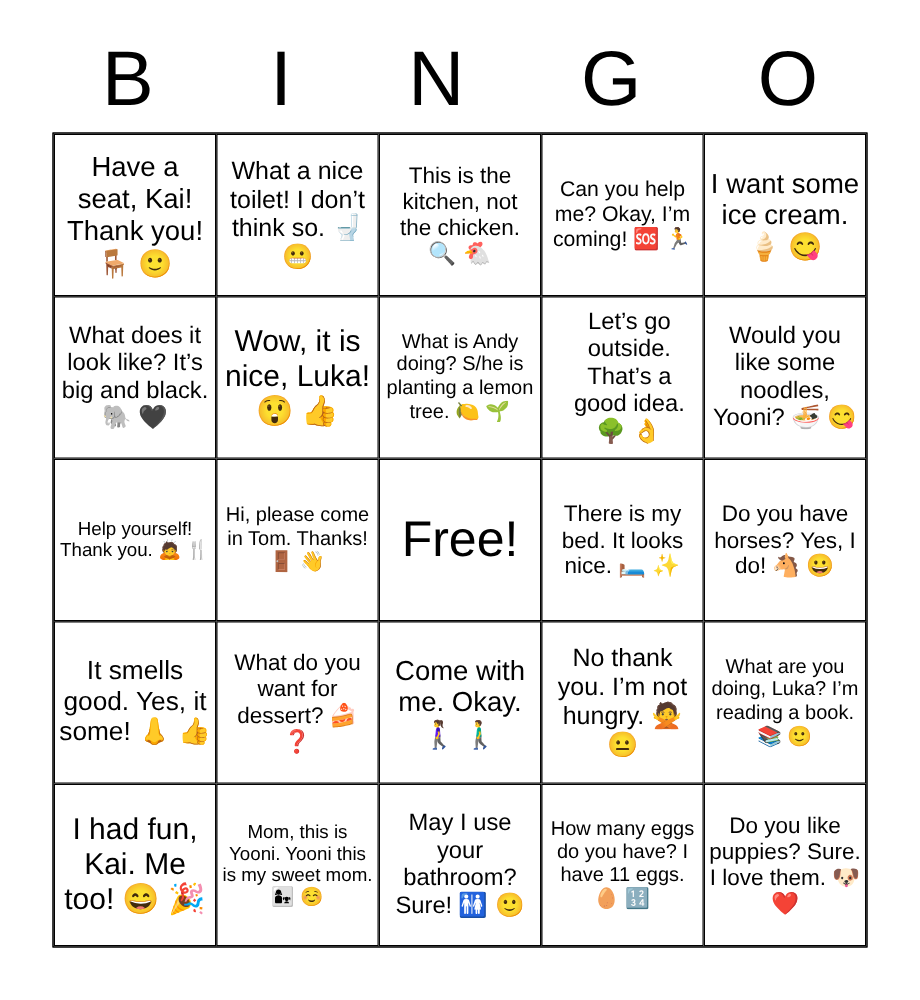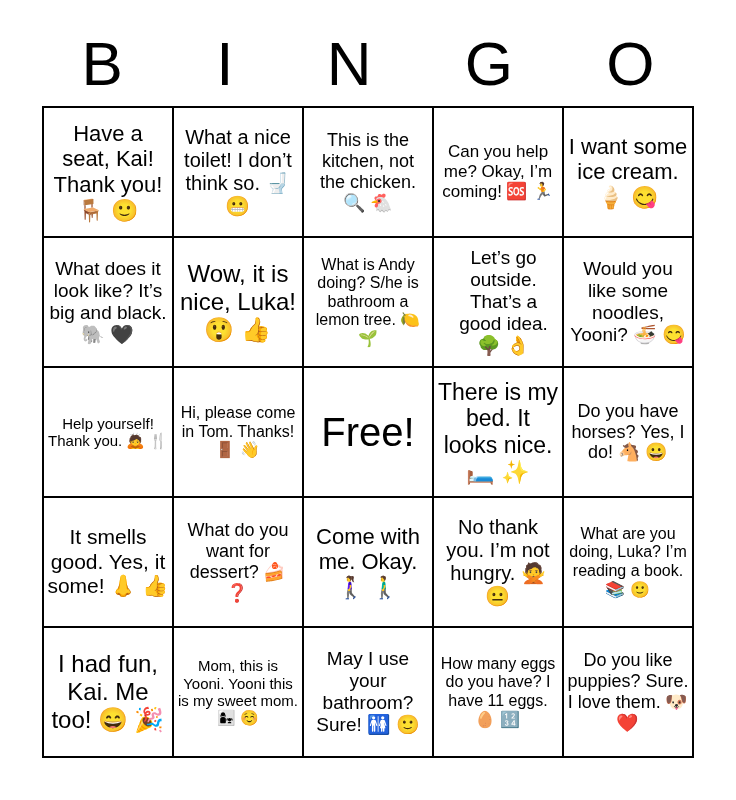--- a/index.html
+++ b/index.html
@@ -89,39 +89,39 @@
       <div class="cell">
         <span style="font-size: 22px;">I want some ice cream. 🍦 😋</span>
       </div>
       <div class="cell">
         <span style="font-size: 19px;">What does it look like? It’s big and black. 🐘 🖤</span>
       </div>
       <div class="cell">
         <span style="font-size: 24px;">Wow, it is nice, Luka! 😲 👍</span>
       </div>
       <div class="cell">
-        <span style="font-size: 16px;">What is Andy doing? S/he is bathroom a lemon tree. 🍋 🌱</span>
+        <span style="font-size: 16px;">What is Andy doing? S/he is planting a lemon tree. 🍋 🌱</span>
       </div>
       <div class="cell">
         <span style="font-size: 19px; margin-left: 11px;">Let’s go outside. That’s a good idea. 🌳 👌</span>
       </div>
       <div class="cell">
         <span style="font-size: 19px;">Would you like some noodles, Yooni? 🍜 😋</span>
       </div>
       <div class="cell">
         <span style="font-size: 15px;">Help yourself! Thank you. 🙇 🍴</span>
       </div>
       <div class="cell">
         <span style="font-size: 16px;">Hi, please come in Tom. Thanks! 🚪 👋</span>
       </div>
       <div class="cell free">
         <span style="font-size: 40px;">Free!</span>
       </div>
       <div class="cell">
-        <span style="font-size: 23px;">There is my bed. It looks nice. 🛏️ ✨</span>
+        <span style="font-size: 18px;">There is my bed. It looks nice. 🛏️ ✨</span>
       </div>
       <div class="cell">
         <span style="font-size: 18px;">Do you have horses? Yes, I do! 🐴 😀</span>
       </div>
       <div class="cell">
         <span style="font-size: 21px;">It smells good. Yes, it some! 👃 👍</span>
       </div>
       <div class="cell">
         <span style="font-size: 18px;">What do you want for dessert? 🍰 ❓</span>
       </div>

